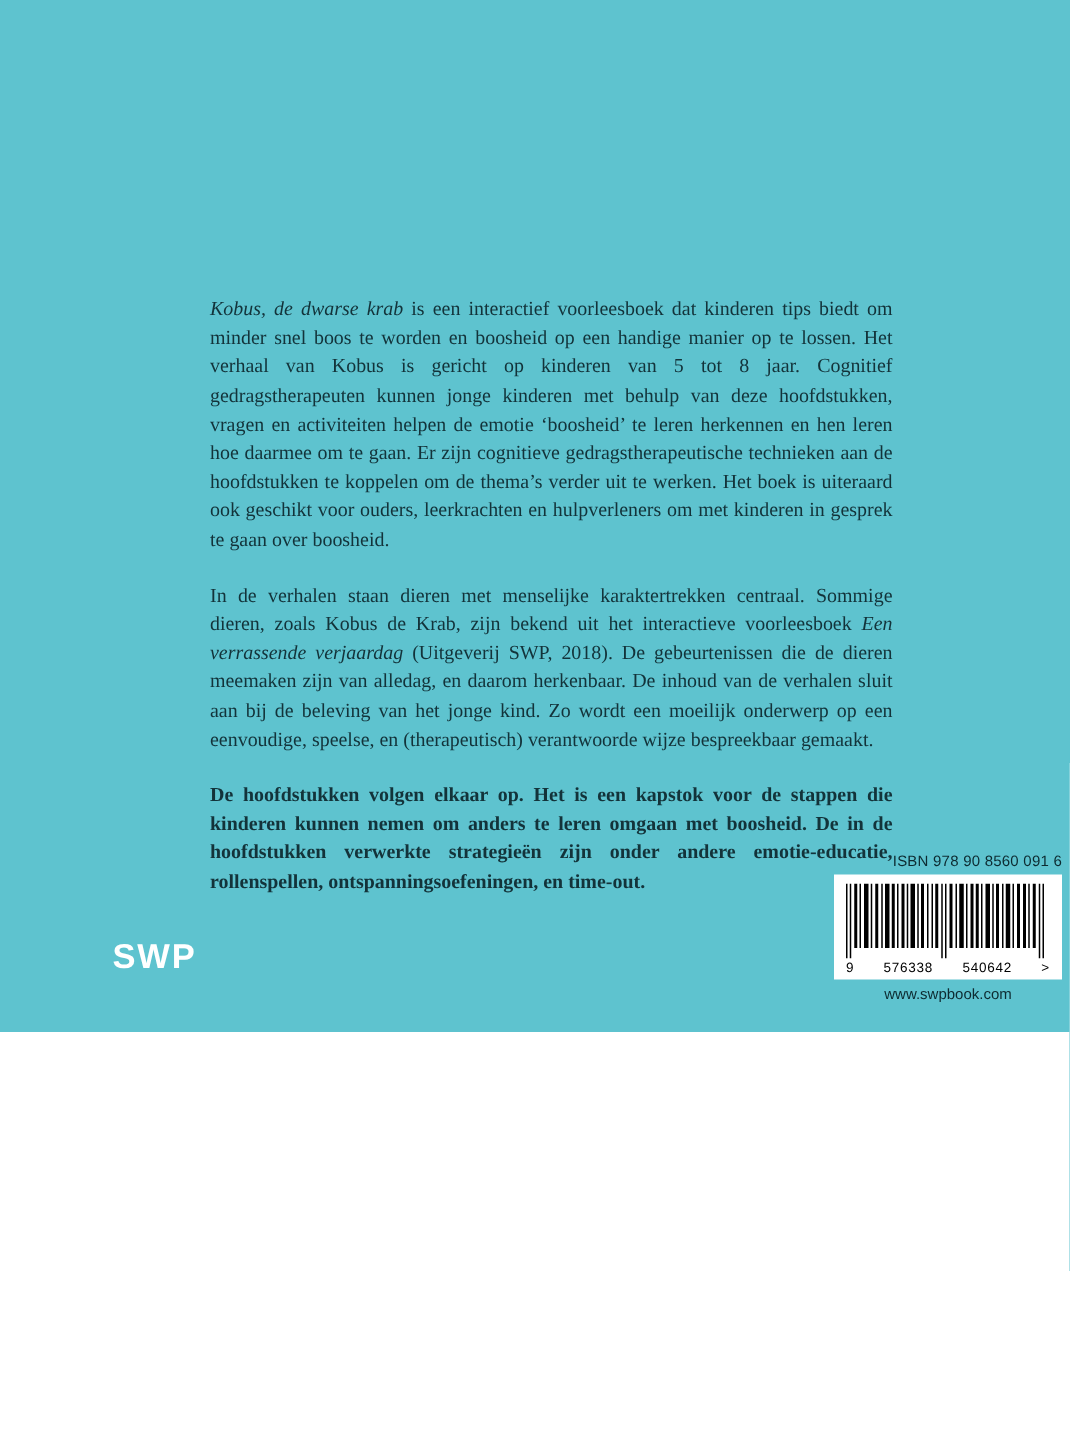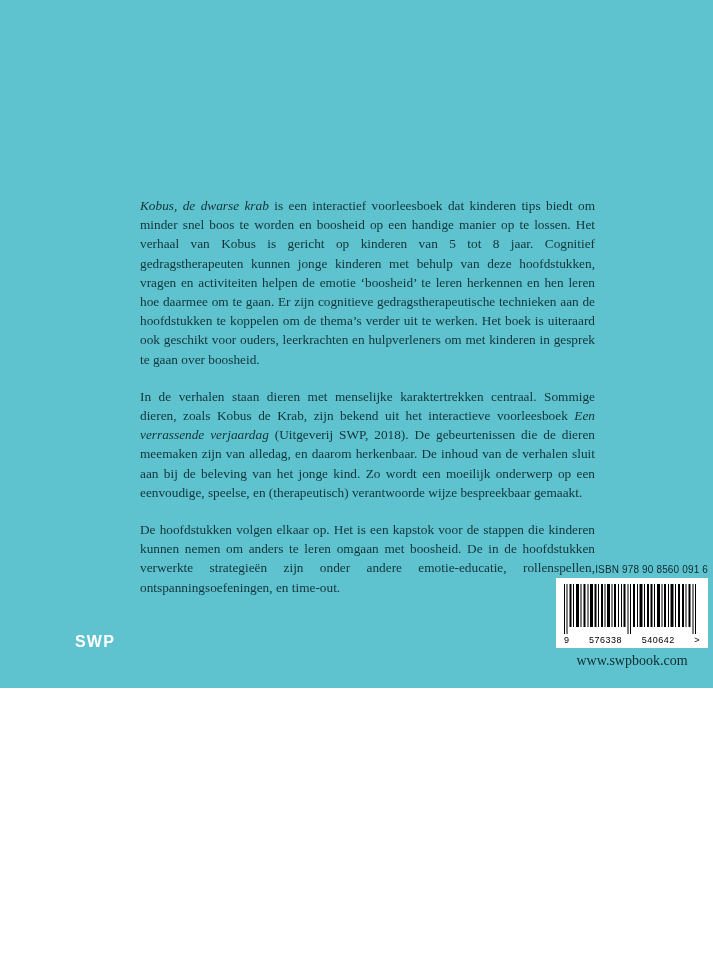--- a/index.html
+++ b/index.html
@@ -32,31 +32,32 @@
     font-size: 13.3px;
     line-height: 19.2px;
     color: #13333a;
     text-align: justify;
     text-justify: inter-word;
     -webkit-hyphens: manual;
     hyphens: manual;
   }
   .blurb p:last-child {
     margin-bottom: 0;
+    font-weight: bold;
   }
   .it {
     font-style: italic;
   }
   .publisher-logo {
     position: absolute;
     left: 75px;
     bottom: 37px;
     font-family: "Liberation Sans", sans-serif;
     font-weight: bold;
-    font-size: 16px;
+    font-size: 23px;
     letter-spacing: 1.2px;
     color: #ffffff;
   }
   .isbn-block {
     position: absolute;
     right: 37px;
     bottom: 19px;
     width: 152px;
     text-align: center;
   }
@@ -84,22 +85,22 @@
     justify-content: space-between;
     align-items: baseline;
     font-family: "Liberation Sans", sans-serif;
     font-size: 9px;
     color: #000000;
     letter-spacing: 0.5px;
     margin-top: 1px;
     padding: 0 1px;
   }
   .website {
-    font-family: Liberation Serif, serif;
-    font-size: 14px;
+    font-family: Liberation Sans, sans-serif;
+    font-size: 10px;
     color: #0d2b31;
     margin-top: 5px;
     text-align: center;
   }
 </style>
 </head>
 <body>
 
 <div class="cover">
 

